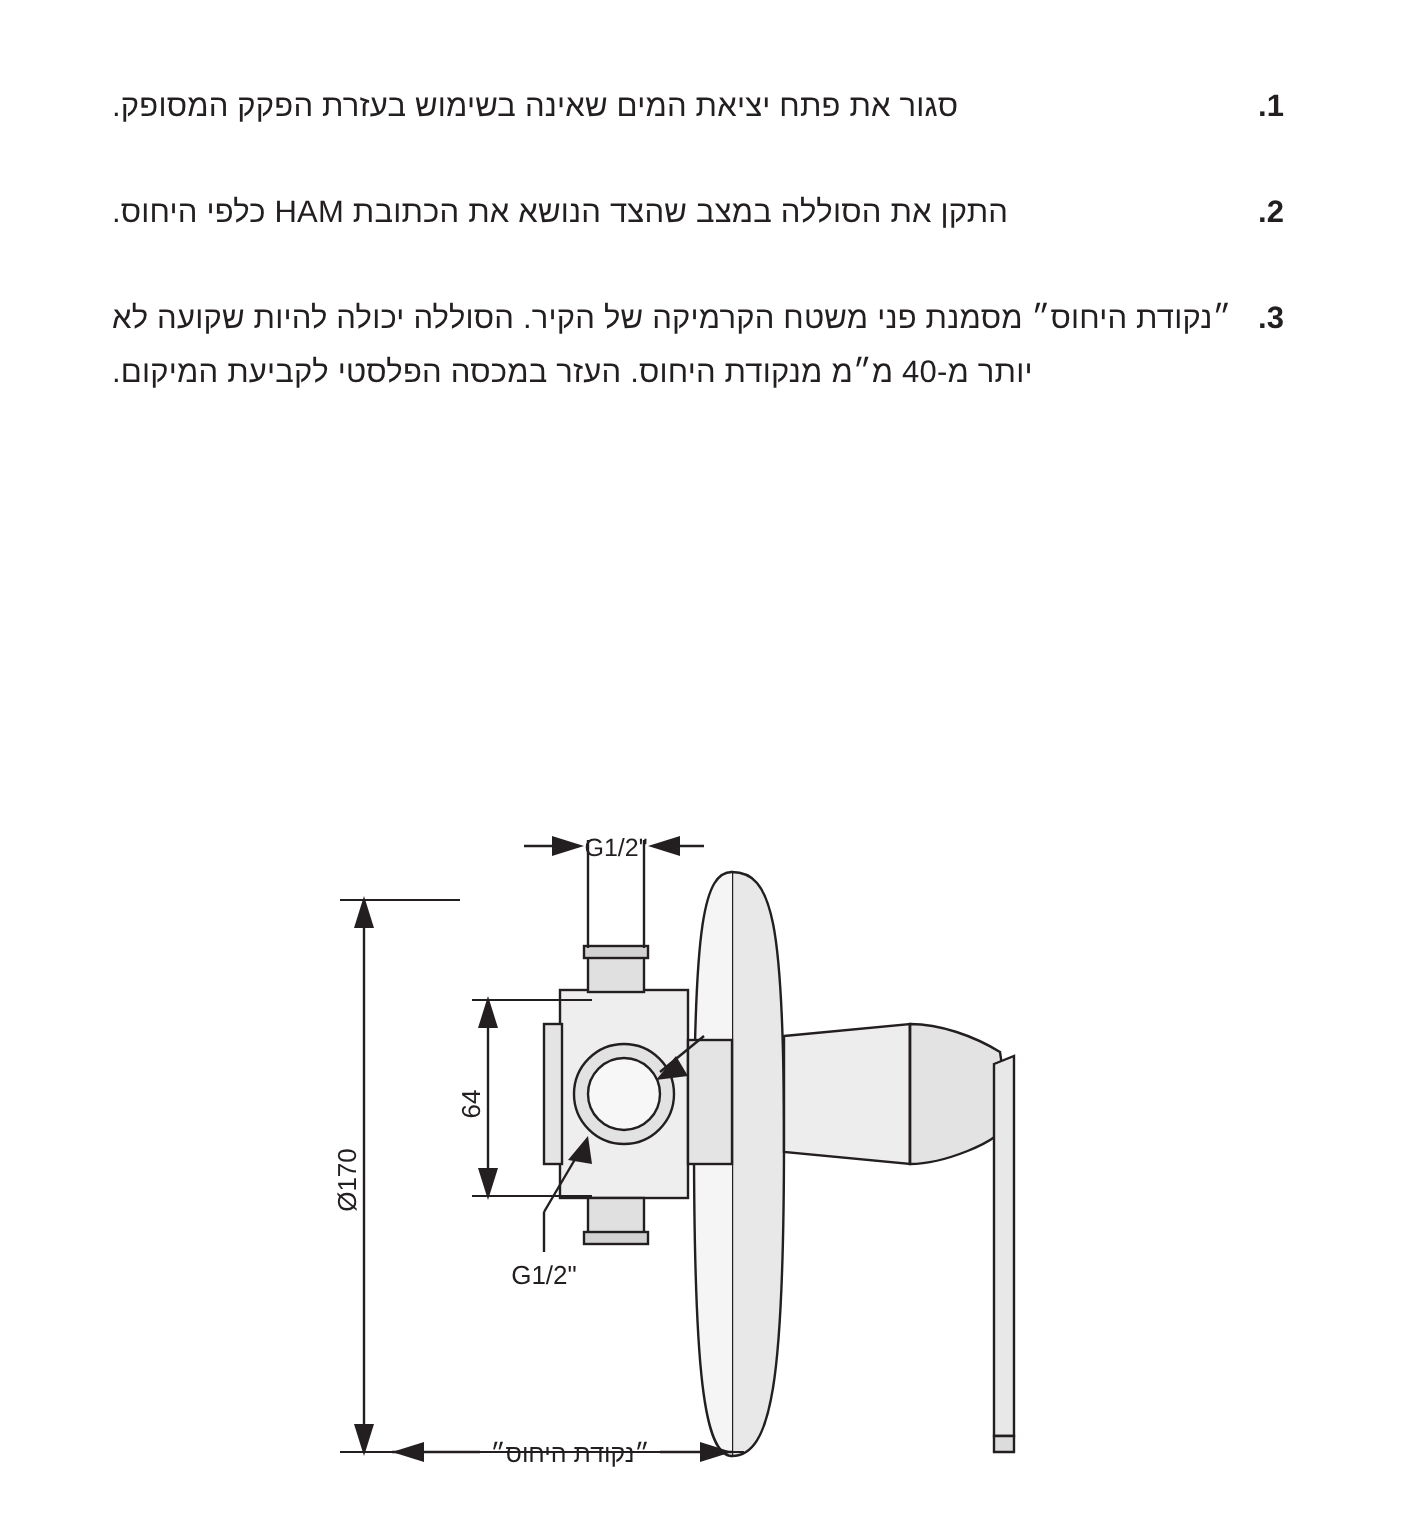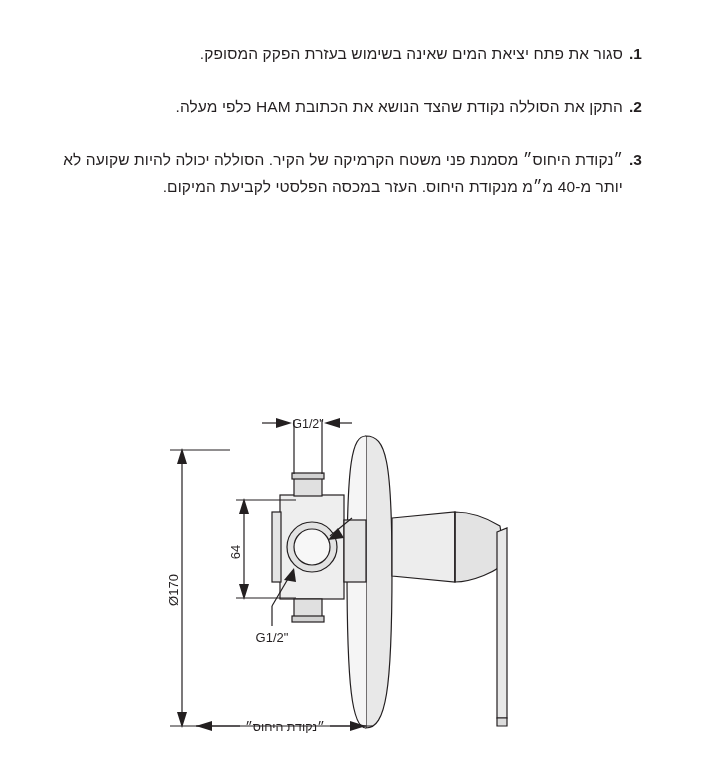--- a/index.html
+++ b/index.html
@@ -37,21 +37,21 @@
     line-height: 27px;
     min-width: 16px;
     text-align: left;
     flex: 0 0 auto;
     padding-left: 4px;
   }
   .step-text {
     font-size: 15.5px;
     line-height: 27px;
     flex: 1 1 auto;
-    text-align: right;
+    text-align: left;
     padding-right: 2px;
     letter-spacing: 0.1px;
   }
 
   
   #drawing {
     position: absolute;
     left: 0;
     top: 400px;
     width: 701px;
@@ -83,21 +83,21 @@
 
 <div id="instructions">
 
   <div class="step">
     <div class="step-num">1.</div>
     <div class="step-text">סגור את פתח יציאת המים שאינה בשימוש בעזרת הפקק המסופק.</div>
   </div>
 
   <div class="step">
     <div class="step-num">2.</div>
-    <div class="step-text">התקן את הסוללה נקודת שהצד הנושא את הכתובת HAM כלפי מעלה.</div>
+    <div class="step-text">התקן את הסוללה במצב שהצד הנושא את הכתובת HAM כלפי היחוס.</div>
   </div>
 
   <div class="step">
     <div class="step-num">3.</div>
     <div class="step-text">״נקודת היחוס״ מסמנת פני משטח הקרמיקה של הקיר. הסוללה יכולה להיות שקועה לא יותר מ-40 מ״מ מנקודת היחוס. העזר במכסה הפלסטי לקביעת המיקום.</div>
   </div>
 
 </div>
 
 <div id="drawing">

